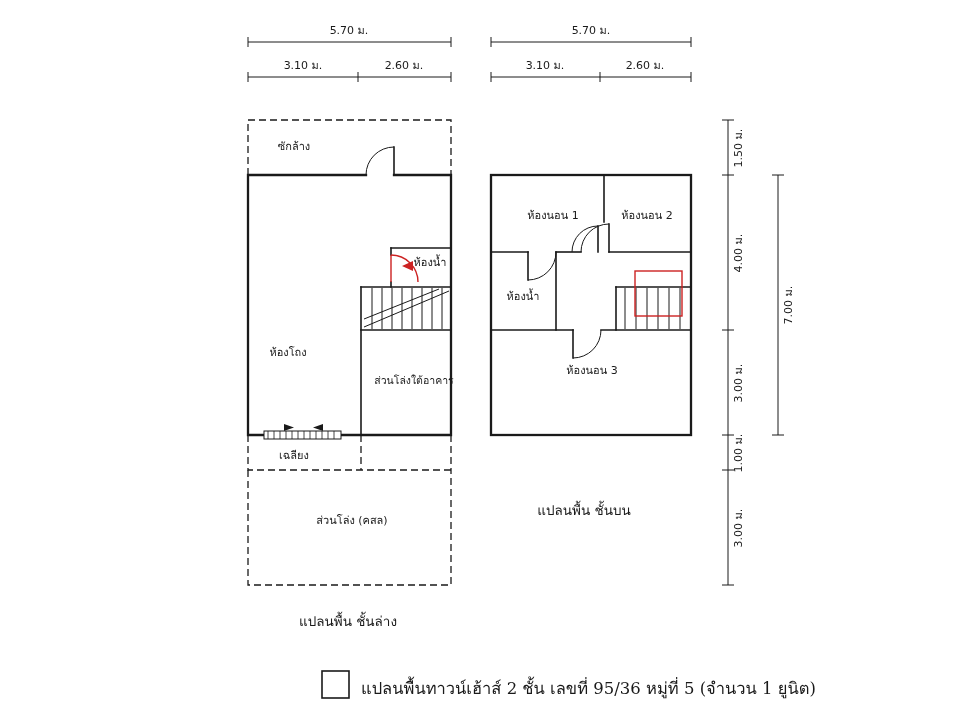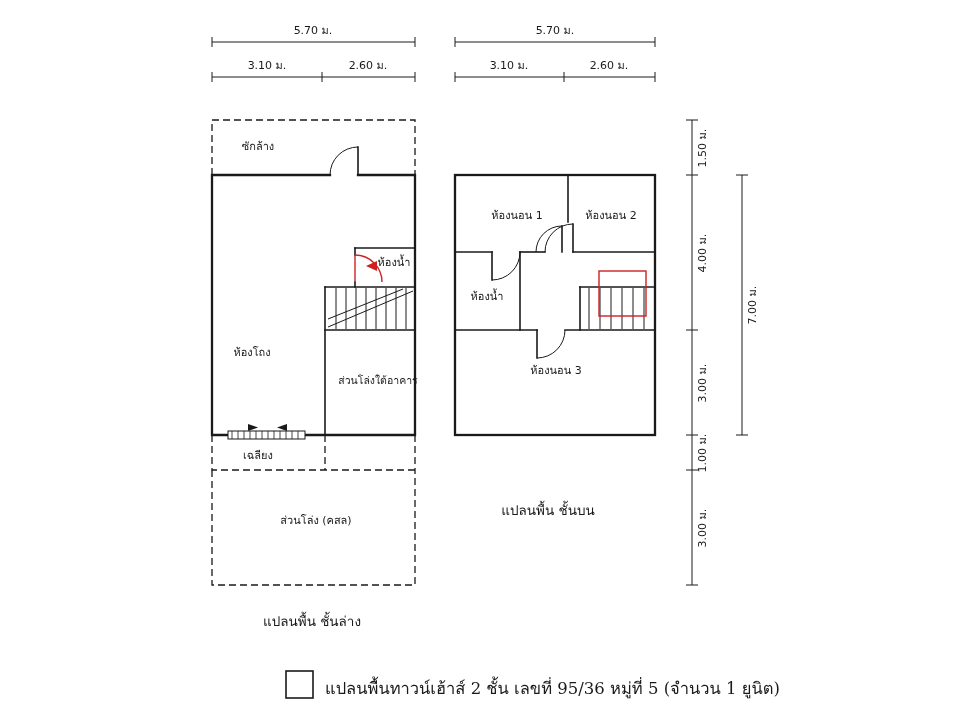--- a/index.html
+++ b/index.html
@@ -1,20 +1,21 @@
 <!DOCTYPE html>
 <html style="--line: #1a1a1a; --accent: #cc2222; --background: #ffffff;"><head>
 <meta charset="utf-8">
 <style>
   html,body { margin:0; padding:0; background:#fff; }
   .sheet {
     position:relative; width:828px; height:720px;
     background:var(--background,#ffffff);
     font-family:"DejaVu Sans", sans-serif;
     overflow:hidden;
+    padding-left:36px;
   }
   svg { display:block; }
   svg text { fill:var(--line,#1a1a1a); font-family:"DejaVu Sans", sans-serif; }
   .room-label  { font-size:11px; }
   .small-label { font-size:10.5px; }
   .dim-label   { font-size:11px; }
   .plan-title  { font-size:13.5px; }
   .caption-text{ font-size:16.5px; font-family:"DejaVu Serif", serif; }
   .w     { stroke:var(--line,#1a1a1a); stroke-width:2.3; fill:none; stroke-linecap:square; }
   .w-in  { stroke:var(--line,#1a1a1a); stroke-width:1.6; fill:none; stroke-linecap:square; }

